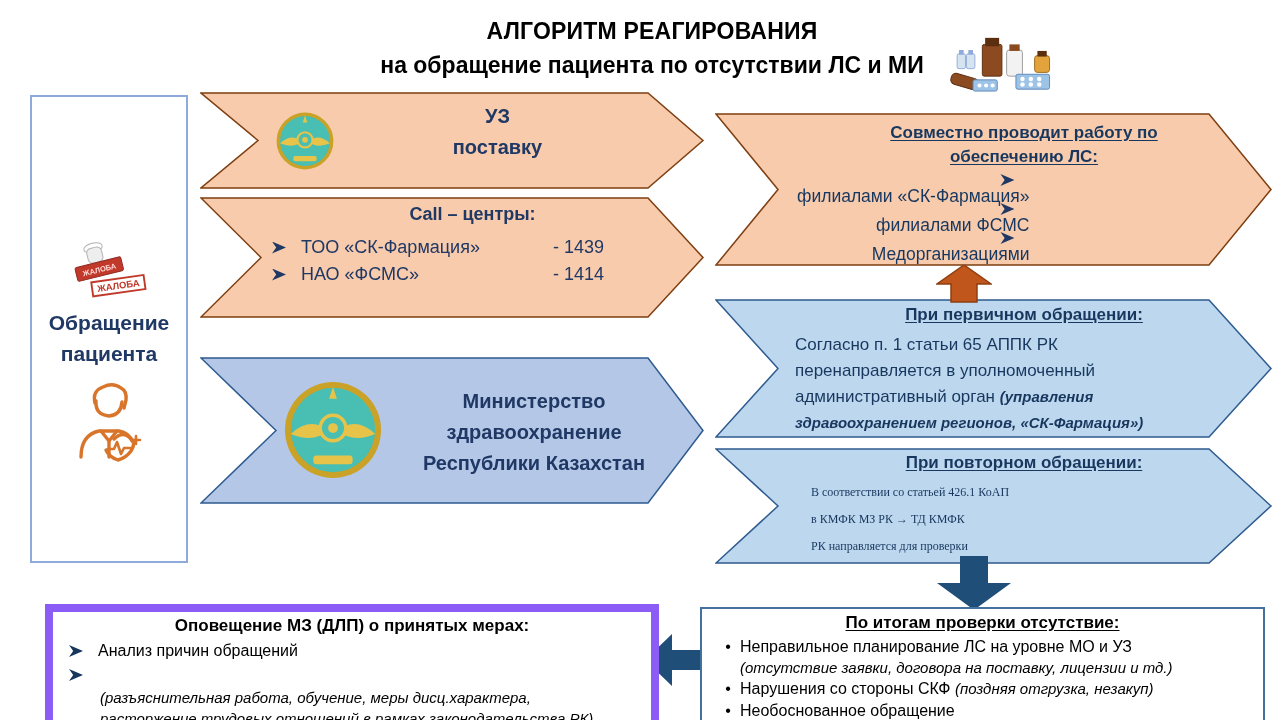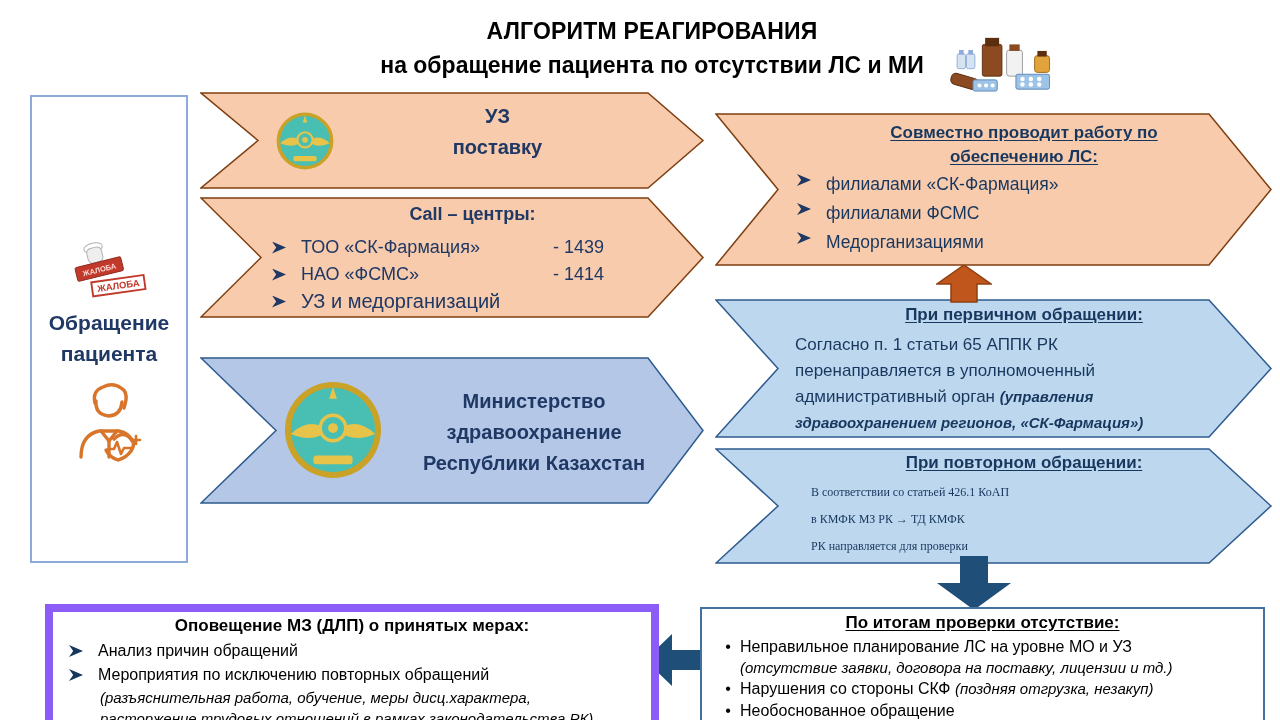--- a/index.html
+++ b/index.html
@@ -51,21 +51,21 @@
   .chev.dark{background:#17365D;}
 
   #arr-min .emblem{position:absolute;left:84px;top:24px;width:98px;height:98px;}
   #arr-min .txt{position:absolute;left:188px;width:292px;top:29px;text-align:center;
                font-size:20px;font-weight:bold;line-height:31px;}
 
   .steel{color:#17375E;}
   #arr-joint .title{position:absolute;left:130px;right:70px;top:8px;text-align:center;
                font-size:17px;font-weight:bold;line-height:24px;}
   #arr-joint .items{position:absolute;left:82px;top:61px;}
-  #arr-joint .row{display:flex;align-items:flex-start;height:29px;font-size:17.5px;}
+  #arr-joint .row{display:flex;align-items:flex-end;height:29px;font-size:17.5px;flex-direction:column;}
 
   #arr-primary .title{position:absolute;left:120px;right:60px;top:6px;text-align:center;
                font-size:17px;font-weight:bold;}
   #arr-primary .body{position:absolute;left:80px;top:33px;width:400px;font-size:17px;line-height:26px;}
   .note-bi{font-size:15px;font-weight:bold;font-style:italic;}
 
   #arr-repeat .title{position:absolute;left:120px;right:60px;top:5px;text-align:center;
                font-size:17px;font-weight:bold;}
   #arr-repeat .lines{position:absolute;left:96px;top:31px;font-size:12px;line-height:27px;font-family:Liberation Serif, serif;}
 
@@ -184,24 +184,20 @@
         <div class="row">
           <span class="chev"></span>
           <span class="lbl">ТОО «СК-Фармация»</span>
           <span class="val">- 1439</span>
         </div>
         <div class="row">
           <span class="chev"></span>
           <span class="lbl">НАО «ФСМС»</span>
           <span class="val">- 1414</span>
         </div>
-        <div class="row big">
-          <span class="chev"></span>
-          <span class="lbl">УЗ и медорганизаций</span>
-        </div>
       </div>
     </div>
   </div>
 
   <div id="arr-min" class="arrow">
     <svg class="shape" viewBox="0 0 505 147" preserveAspectRatio="none">
       <polygon points="1,1 448,1 503,73.5 448,146 1,146 76,73.5" fill="#B4C7E7" stroke="#2E5B8F" stroke-width="1.5"></polygon>
     </svg>
     <div class="content">
       <svg class="emblem" viewBox="0 0 100 100">
@@ -287,21 +283,20 @@
 
   <div id="notify-box" class="bbox">
     <div class="title">Оповещение МЗ (ДЛП) о принятых мерах:</div>
     <div class="rows">
       <div class="row">
         <span class="chev dark"></span>
         <span>Анализ причин обращений</span>
       </div>
       <div class="row">
         <span class="chev dark"></span>
-        <span>Мероприятия по исключению повторных обращений</span>
       </div>
       <div class="note">(разъяснительная работа, обучение, меры дисц.характера, расторжение трудовых отношений в рамках законодательства РК)</div>
     </div>
   </div>
 
   <div id="results-box" class="bbox">
     <div class="title"><span class="u">По итогам проверки отсутствие:</span></div>
     <div class="rows">
       <div class="row">
         <span class="dot">•</span>

